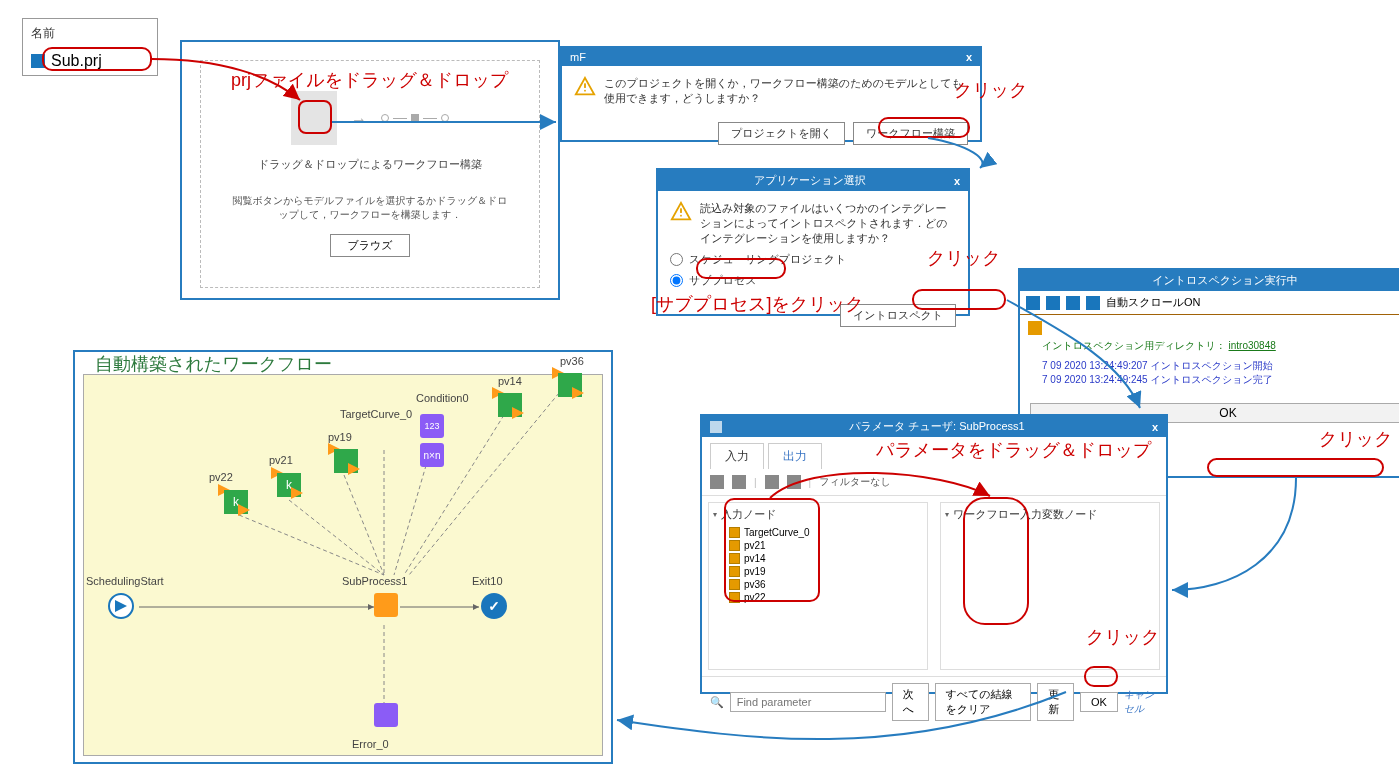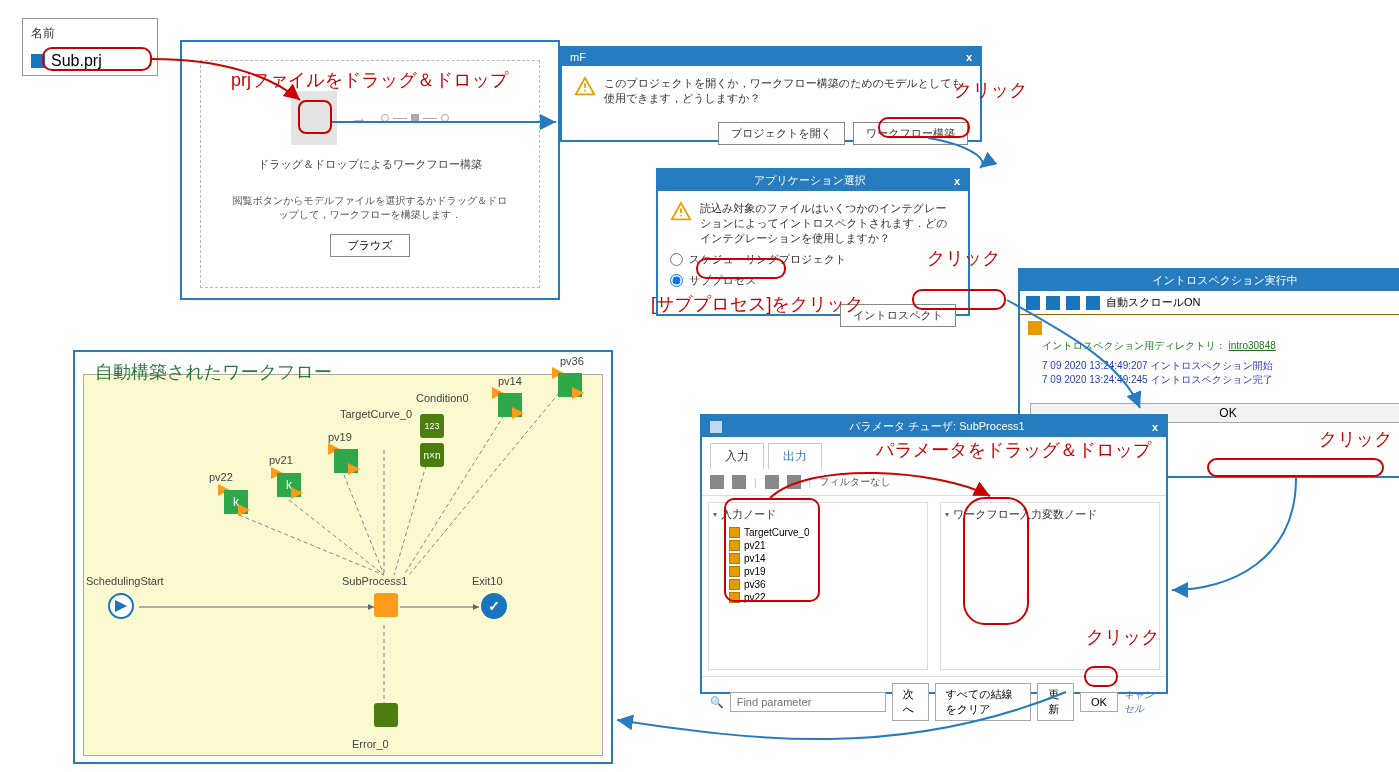--- a/index.html
+++ b/index.html
@@ -61,21 +61,21 @@
 .param-foot .btn-sm { padding: 3px 10px; font-size: 11px; border: 1px solid #aaa; background: #fff; }
 
 
 .wf { border: 2px solid #277cbf; }
 .wf-canvas { position: absolute; left: 83px; top: 374px; width: 520px; height: 382px; background: #fbf9d0; border: 1px solid #aaa; }
 .wf-node { position: absolute; width: 28px; height: 28px; }
 .wf-node-lbl { position: absolute; font-size: 11px; color: #444; white-space: nowrap; }
 .green-sq { width: 24px; height: 24px; background: #2fa84a; position: relative; }
 .green-sq::after { content: ""; position: absolute; right: -2px; bottom: -2px; width: 12px; height: 12px; background: #ff9b1a; clip-path: polygon(0 0,100% 50%,0 100%); }
 .arrow-o { width: 12px; height: 12px; background: #ff9b1a; clip-path: polygon(0 0,100% 50%,0 100%); position: absolute; }
-.blue-box { width: 24px; height: 24px; background: #4d7c0f; border-radius: 3px; }
+.blue-box { width: 24px; height: 24px; background: #8b5cf6; border-radius: 3px; }
 .start-circ { width: 26px; height: 26px; border-radius: 50%; border: 2px solid #1976bc; background: #fff; display: flex; align-items: center; justify-content: center; }
 .start-arrow { width: 12px; height: 12px; background: #1976bc; clip-path: polygon(0 0,100% 50%,0 100%); }
 .check-circ { width: 26px; height: 26px; border-radius: 50%; background: #1976bc; display: flex; align-items: center; justify-content: center; color: #fff; font-weight: bold; font-size: 14px; }
 </style>
 </head>
 <body>
 
 <div class="panel file-panel" style="left:22px; top:18px; width:136px; height:58px;">
   <div class="file-header">名前</div>
   <div class="file-row">
@@ -342,21 +342,21 @@
 </div>
 <div style="position:absolute;left:560px;top:355px;font-size:11px;color:#444;">pv36</div>
 
 <div class="red-text" style="left:231px;top:46px;margin-top:22px;">prjファイルをドラッグ＆ドロップ</div>
 <div class="red-text" style="left:954px;top:78px;">クリック</div>
 <div class="red-text" style="left:651px;top:292px;">[サブプロセス]をクリック</div>
 <div class="red-text" style="left:927px;top:246px;">クリック</div>
 <div class="red-text" style="left:1319px;top:427px;">クリック</div>
 <div class="red-text" style="left:876px;top:438px;">パラメータをドラッグ＆ドロップ</div>
 <div class="red-text" style="left:1086px;top:625px;">クリック</div>
-<div class="green-text" style="left:95px;top:360px;">自動構築されたワークフロー</div>
+<div class="green-text" style="left:95px;top:352px;">自動構築されたワークフロー</div>
 
 <div class="red-box" style="left:298px;top:100px;width:34px;height:34px;border-radius:8px;"></div>
 
 <svg class="overlay">
   <defs>
     <marker id="blueArr" markerWidth="10" markerHeight="8" refX="8" refY="4" orient="auto">
         <path d="M0,0 L8,4 L0,8 Z" fill="#277cbf"></path>
       </marker>
     <marker id="redArr" markerWidth="10" markerHeight="8" refX="8" refY="4" orient="auto">
         <path d="M0,0 L8,4 L0,8 Z" fill="#c00"></path>

